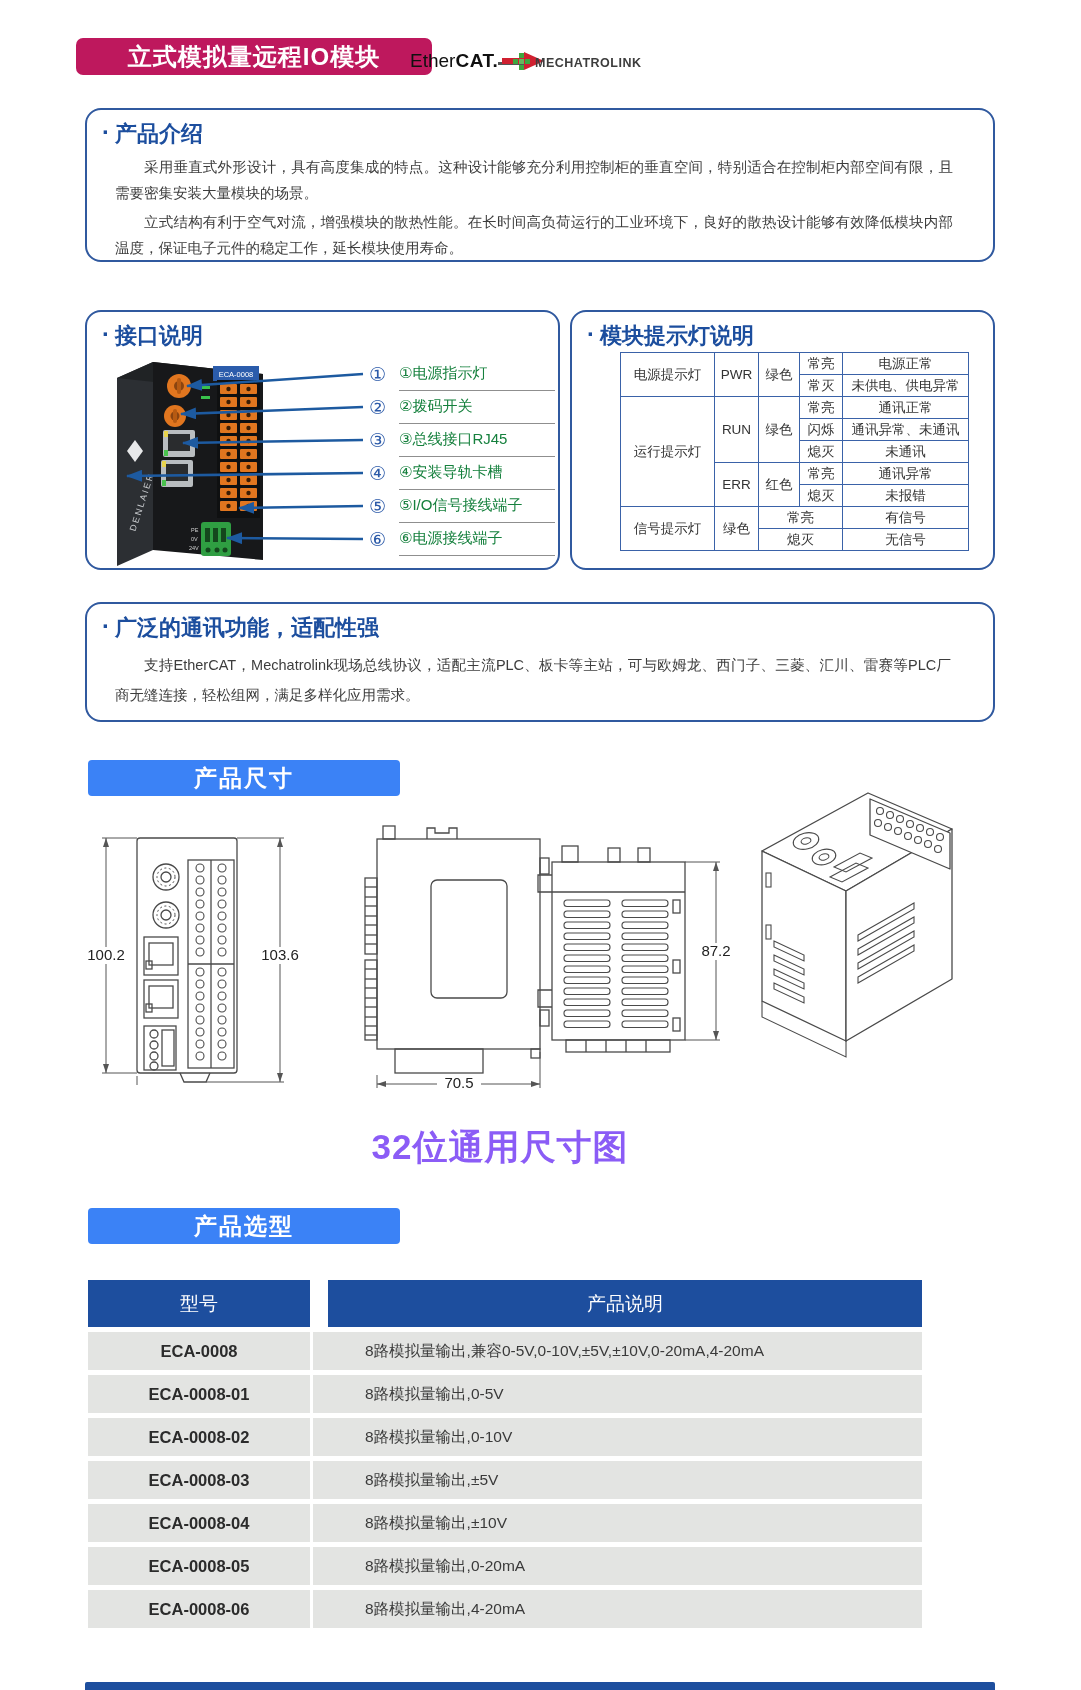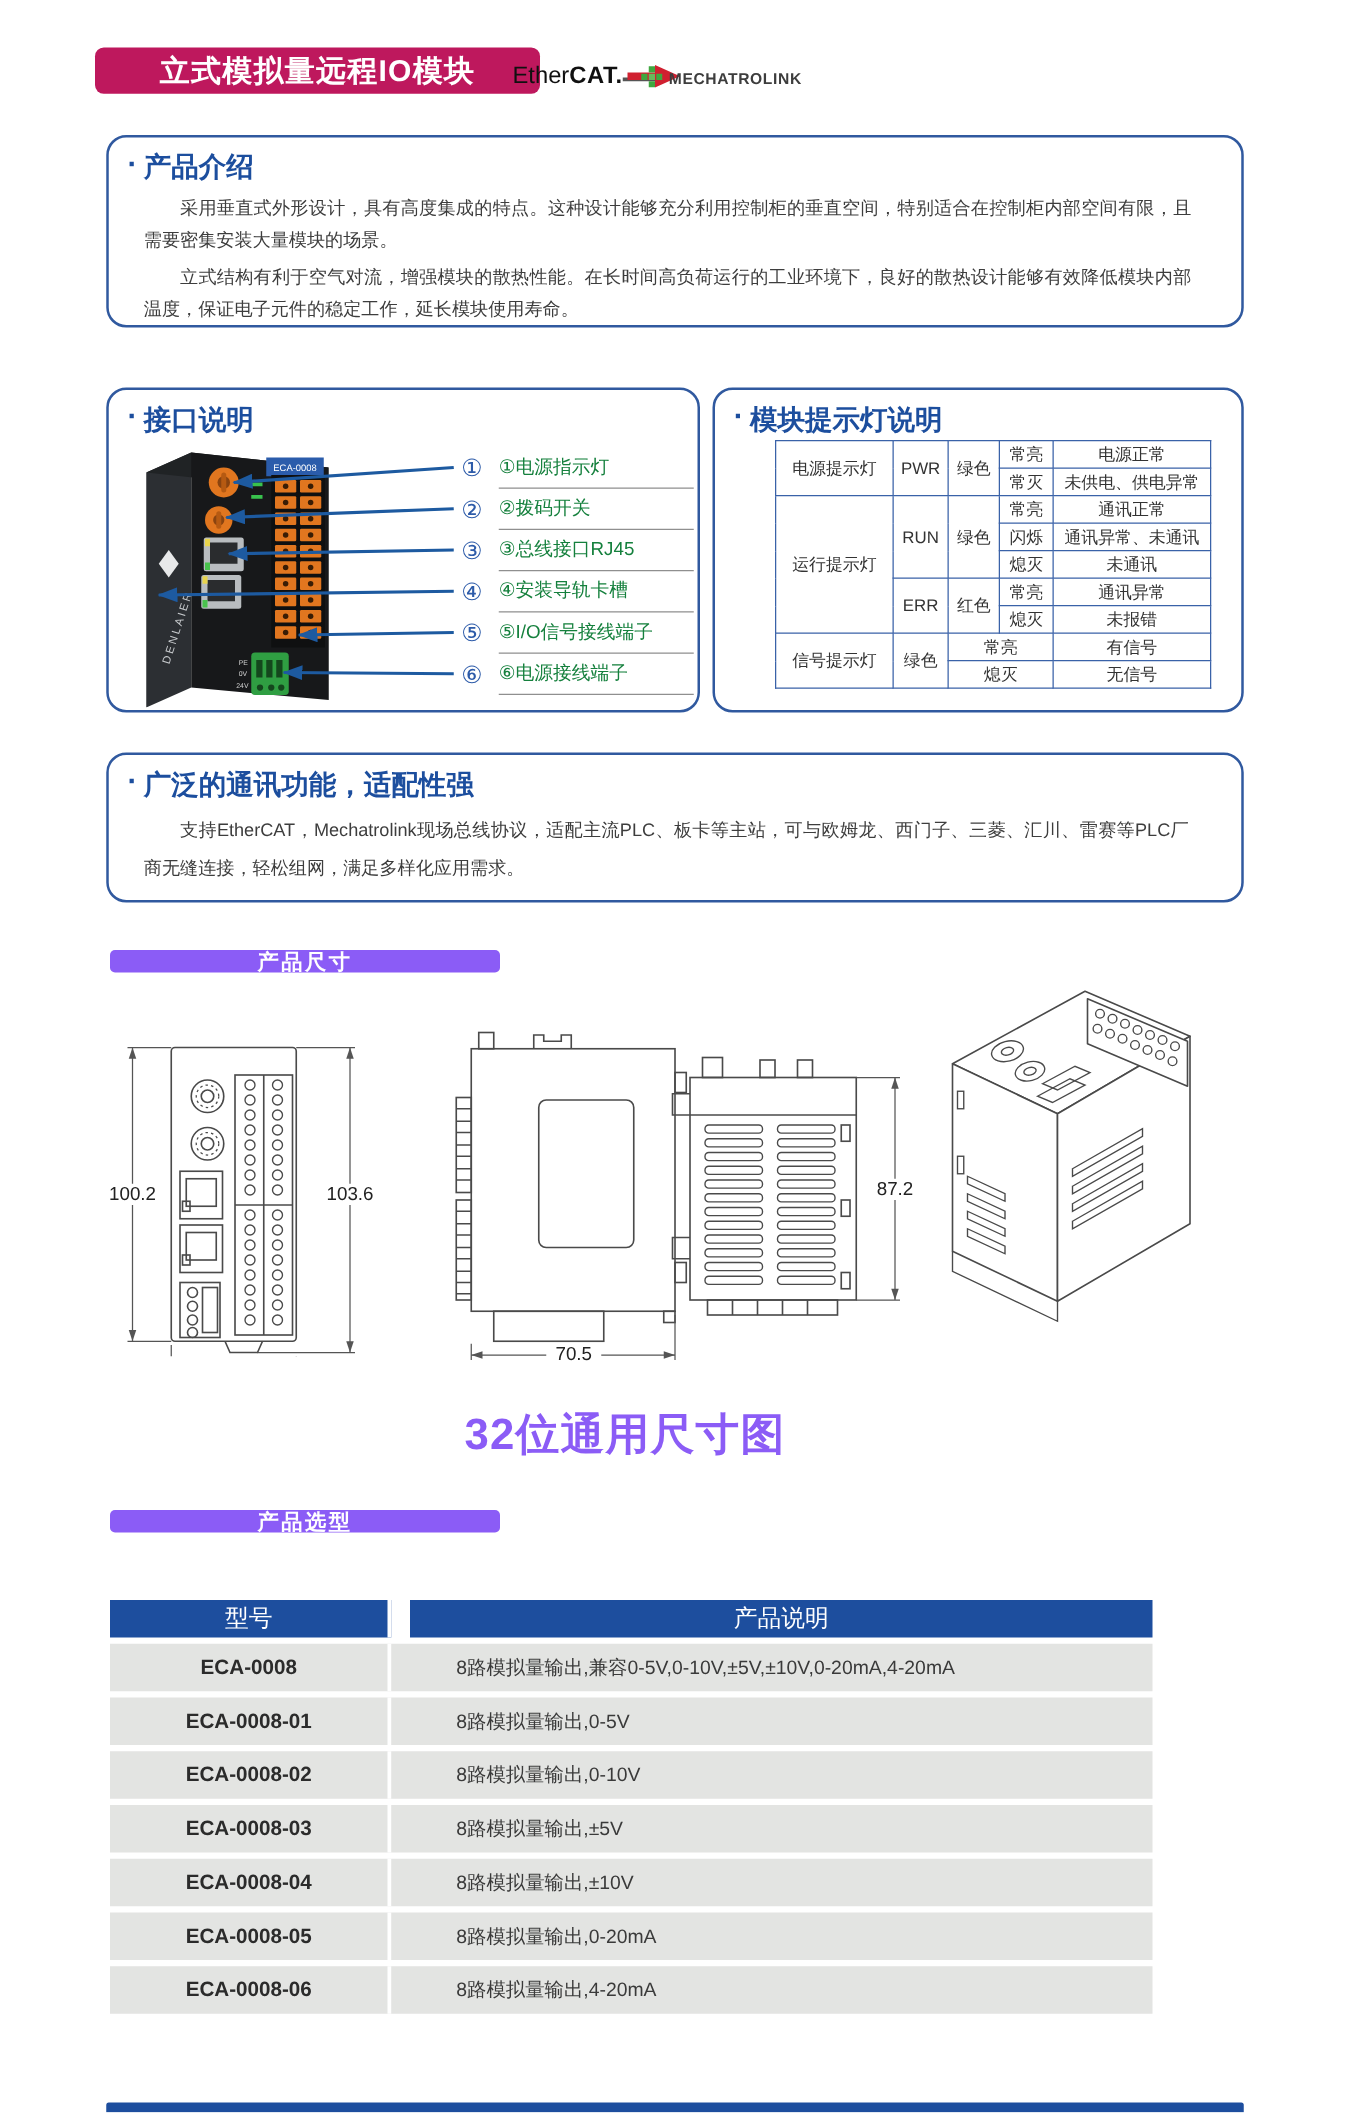--- a/index.html
+++ b/index.html
@@ -23,28 +23,28 @@
   .para{font-size:14.5px;line-height:26px;color:#3d3d3d;text-indent:2em;margin:0 16px 3px 0;text-align:justify;}
   
   .if-list{position:absolute;left:312px;top:46px;width:156px;}
   .if-item{height:33px;box-sizing:border-box;border-bottom:1px solid #8f8f8f;font-size:15px;color:#15803d;
            padding-top:6px;}
   
   .led-table{border-collapse:collapse;table-layout:fixed;}
   .led-table td{border:1px solid #3a62a8;font-size:13.5px;color:#333;text-align:center;
                 padding:0;height:21px;line-height:15px;}
   
-  .banner{position:absolute;left:88px;width:312px;height:18px;background:#8b5cf6;border-radius:4px;
-          color:#fff;font-size:17px;font-weight:bold;letter-spacing:2px;
+  .banner{position:absolute;left:88px;width:312px;height:36px;background:#3b82f6;border-radius:4px;
+          color:#fff;font-size:23px;font-weight:bold;letter-spacing:2px;
           display:flex;align-items:center;justify-content:center;}
   .caption{position:absolute;left:310px;top:1124px;width:380px;text-align:center;
            font-size:35px;font-weight:600;color:#8b5cf6;letter-spacing:1px;}
   
   .sel-table{position:absolute;left:88px;top:1280px;width:834px;}
-  .sel-head{display:flex;height:30px;gap:15px;}
+  .sel-head{display:flex;height:47px;gap:15px;}
   .sel-head .h1{width:225px;background:#1d4e9e;color:#fff;font-size:19px;display:flex;align-items:center;
                 justify-content:center;border-right:3px solid #fff;box-sizing:border-box;}
   .sel-head .h2{flex:1;background:#1d4e9e;color:#fff;font-size:19px;display:flex;align-items:center;justify-content:center;}
   .sel-row{display:flex;height:38px;margin-top:5px;}
   .sel-model{width:225px;background:#e3e4e2;display:flex;align-items:center;justify-content:center;
              font-size:16.5px;font-weight:bold;color:#2b2b2b;border-right:3px solid #fff;box-sizing:border-box;}
   .sel-desc{flex:1;background:#e3e4e2;display:flex;align-items:center;font-size:15.5px;color:#3a3a3a;
             padding-left:52px;box-sizing:border-box;}
   .footer-bar{position:absolute;left:85px;top:1682px;width:910px;height:8px;background:#1d4e9e;border-radius:2px 2px 0 0;}
   svg text{font-family:"Liberation Sans","DejaVu Sans",sans-serif;}

